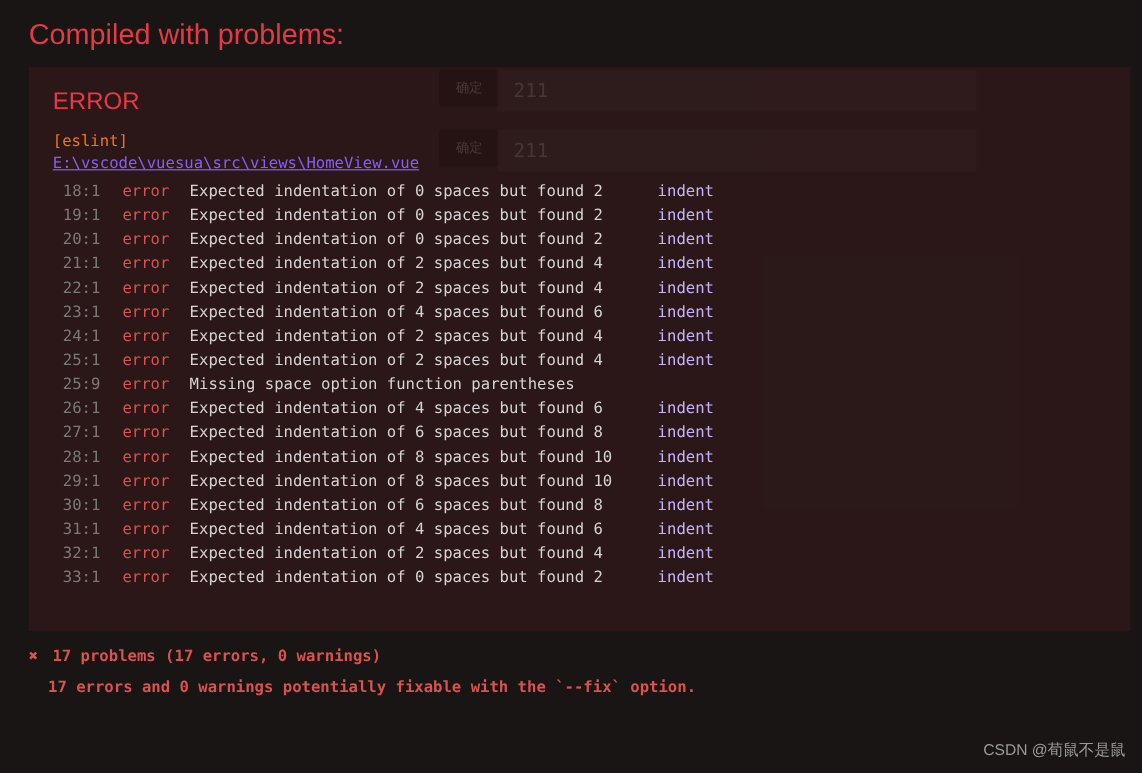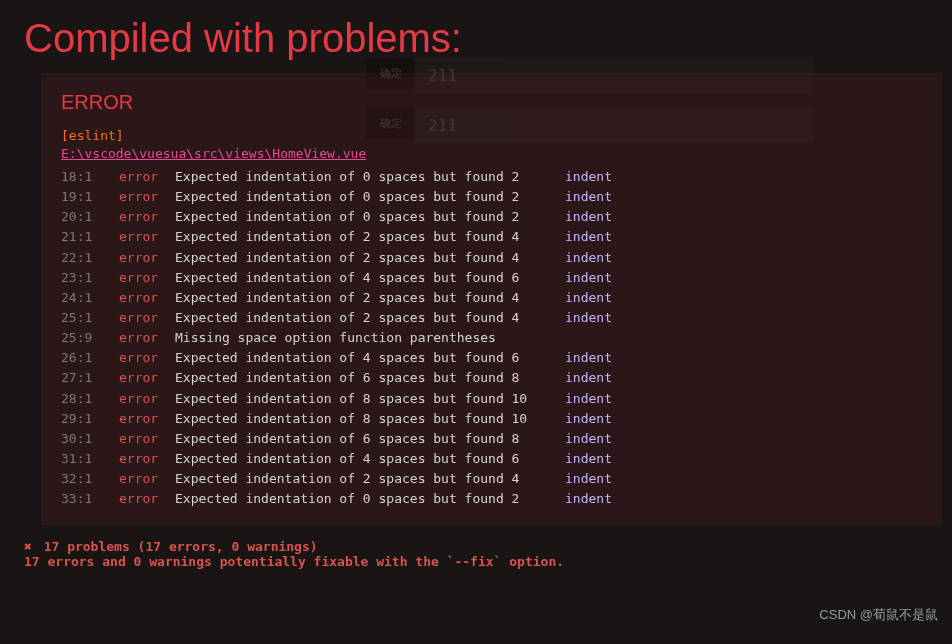--- a/index.html
+++ b/index.html
@@ -12,21 +12,21 @@
       height: 644px;
       background: #1a1515;
       font-family: 'Consolas', 'Monaco', monospace;
       font-size: 13px;
       color: #c8c8c8;
       overflow: hidden;
       position: relative;
     }
     .page-title {
       color: #e63946;
-      font-size: 40px;
+      font-size: 24px;
       font-weight: 400;
       padding: 16px 24px 12px 24px;
       font-family: -apple-system, BlinkMacSystemFont, 'Segoe UI', sans-serif;
     }
     
     .bg-button {
       position: absolute;
       background: #000000;
       opacity: 0.25;
       color: #aaa;
@@ -38,86 +38,87 @@
       position: absolute;
       background: #2a2525;
       opacity: 0.3;
       color: #888;
       font-size: 16px;
       padding: 8px 14px;
       width: 400px;
     }
     .error-container {
       background: rgba(139, 42, 42, 0.15);
-      margin: 0 10px 0 41px;
-      padding: 18px 20px 16px 20px;
+      margin: 0 10px 0 24px;
+      padding: 18px 20px 34px 20px;
       position: relative;
       z-index: 5;
     }
     .error-title {
       color: #e63946;
       font-size: 20px;
       font-weight: 400;
       font-family: -apple-system, BlinkMacSystemFont, 'Segoe UI', sans-serif;
       margin-bottom: 14px;
     }
     .eslint-tag {
       color: #f97316;
       margin-bottom: 3px;
       font-family: 'Consolas', 'Monaco', monospace;
     }
     .file-path {
-      color: #ec4899;
+      color: #8b5cf6;
       text-decoration: underline;
       margin-bottom: 6px;
       font-family: 'Consolas', 'Monaco', monospace;
     }
     .error-row {
       display: flex;
       line-height: 1.55;
       font-family: 'Consolas', 'Monaco', monospace;
     }
     .col-loc {
       color: #7a7a7a;
       width: 58px;
-      text-align: left;
+      text-align: center;
       padding-right: 10px;
     }
     .col-level {
       color: #d9534f;
       width: 56px;
     }
     .col-msg {
       color: #d4d4d4;
       width: 390px;
     }
     .col-rule {
       color: #c4b5fd;
     }
     .summary {
       margin: 14px 24px 6px 24px;
       font-family: 'Consolas', 'Monaco', monospace;
     }
     .summary-line1 {
       color: #d9534f;
       font-weight: bold;
-      margin-bottom: 0;
+      margin-bottom: 11px;
     }
     .summary-line2 {
       color: #d9534f;
       font-weight: bold;
+      margin-left: 16px;
     }
     .x-mark {
       color: #d9534f;
       font-weight: bold;
       margin-right: 4px;
     }
     .watermark {
       position: absolute;
-      bottom: 20px;
+      bottom: 10px;
       right: 14px;
       color: #9a9a9a;
       font-size: 13px;
       font-family: -apple-system, sans-serif;
       z-index: 10;
     }
   </style>
 </head>
 <body>
 

